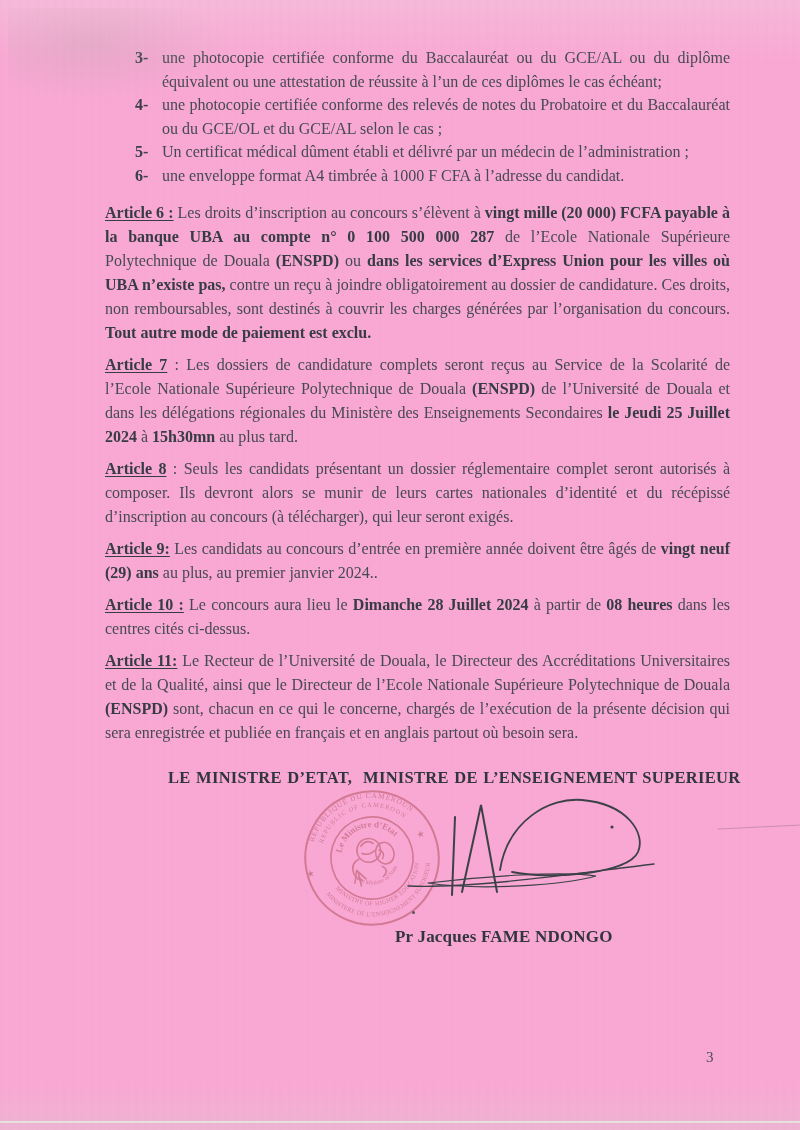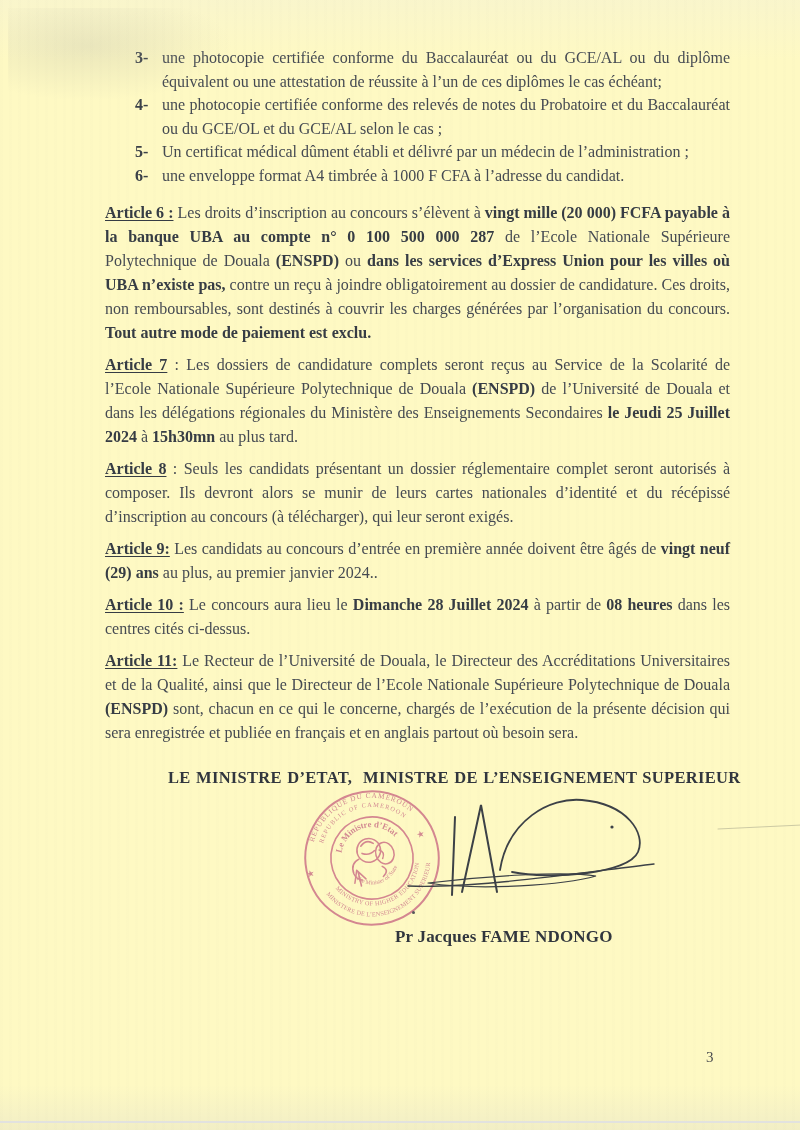--- a/index.html
+++ b/index.html
@@ -1,18 +1,18 @@
 <!DOCTYPE html>
 <html lang="fr"><head>
 <meta charset="utf-8">
 <style>
   html,body{margin:0;padding:0;background:#888;}
   .page{
     width:800px;height:1130px;position:relative;margin:0 auto;
-    background:#fef9c3;
+    background:#f9a8d4;
     font-family:"Liberation Serif","DejaVu Serif",serif;
     color:#454a52;overflow:hidden;
   }
   .page::before{
     content:"";position:absolute;inset:0;pointer-events:none;
     background:
       repeating-linear-gradient(90deg, rgba(110,110,115,.012) 0 3px, transparent 3px 9px),
       linear-gradient(180deg, rgba(235,235,230,.25) 0, transparent 60px),
       linear-gradient(0deg, rgba(210,210,205,.28) 0, transparent 45px);
   }

